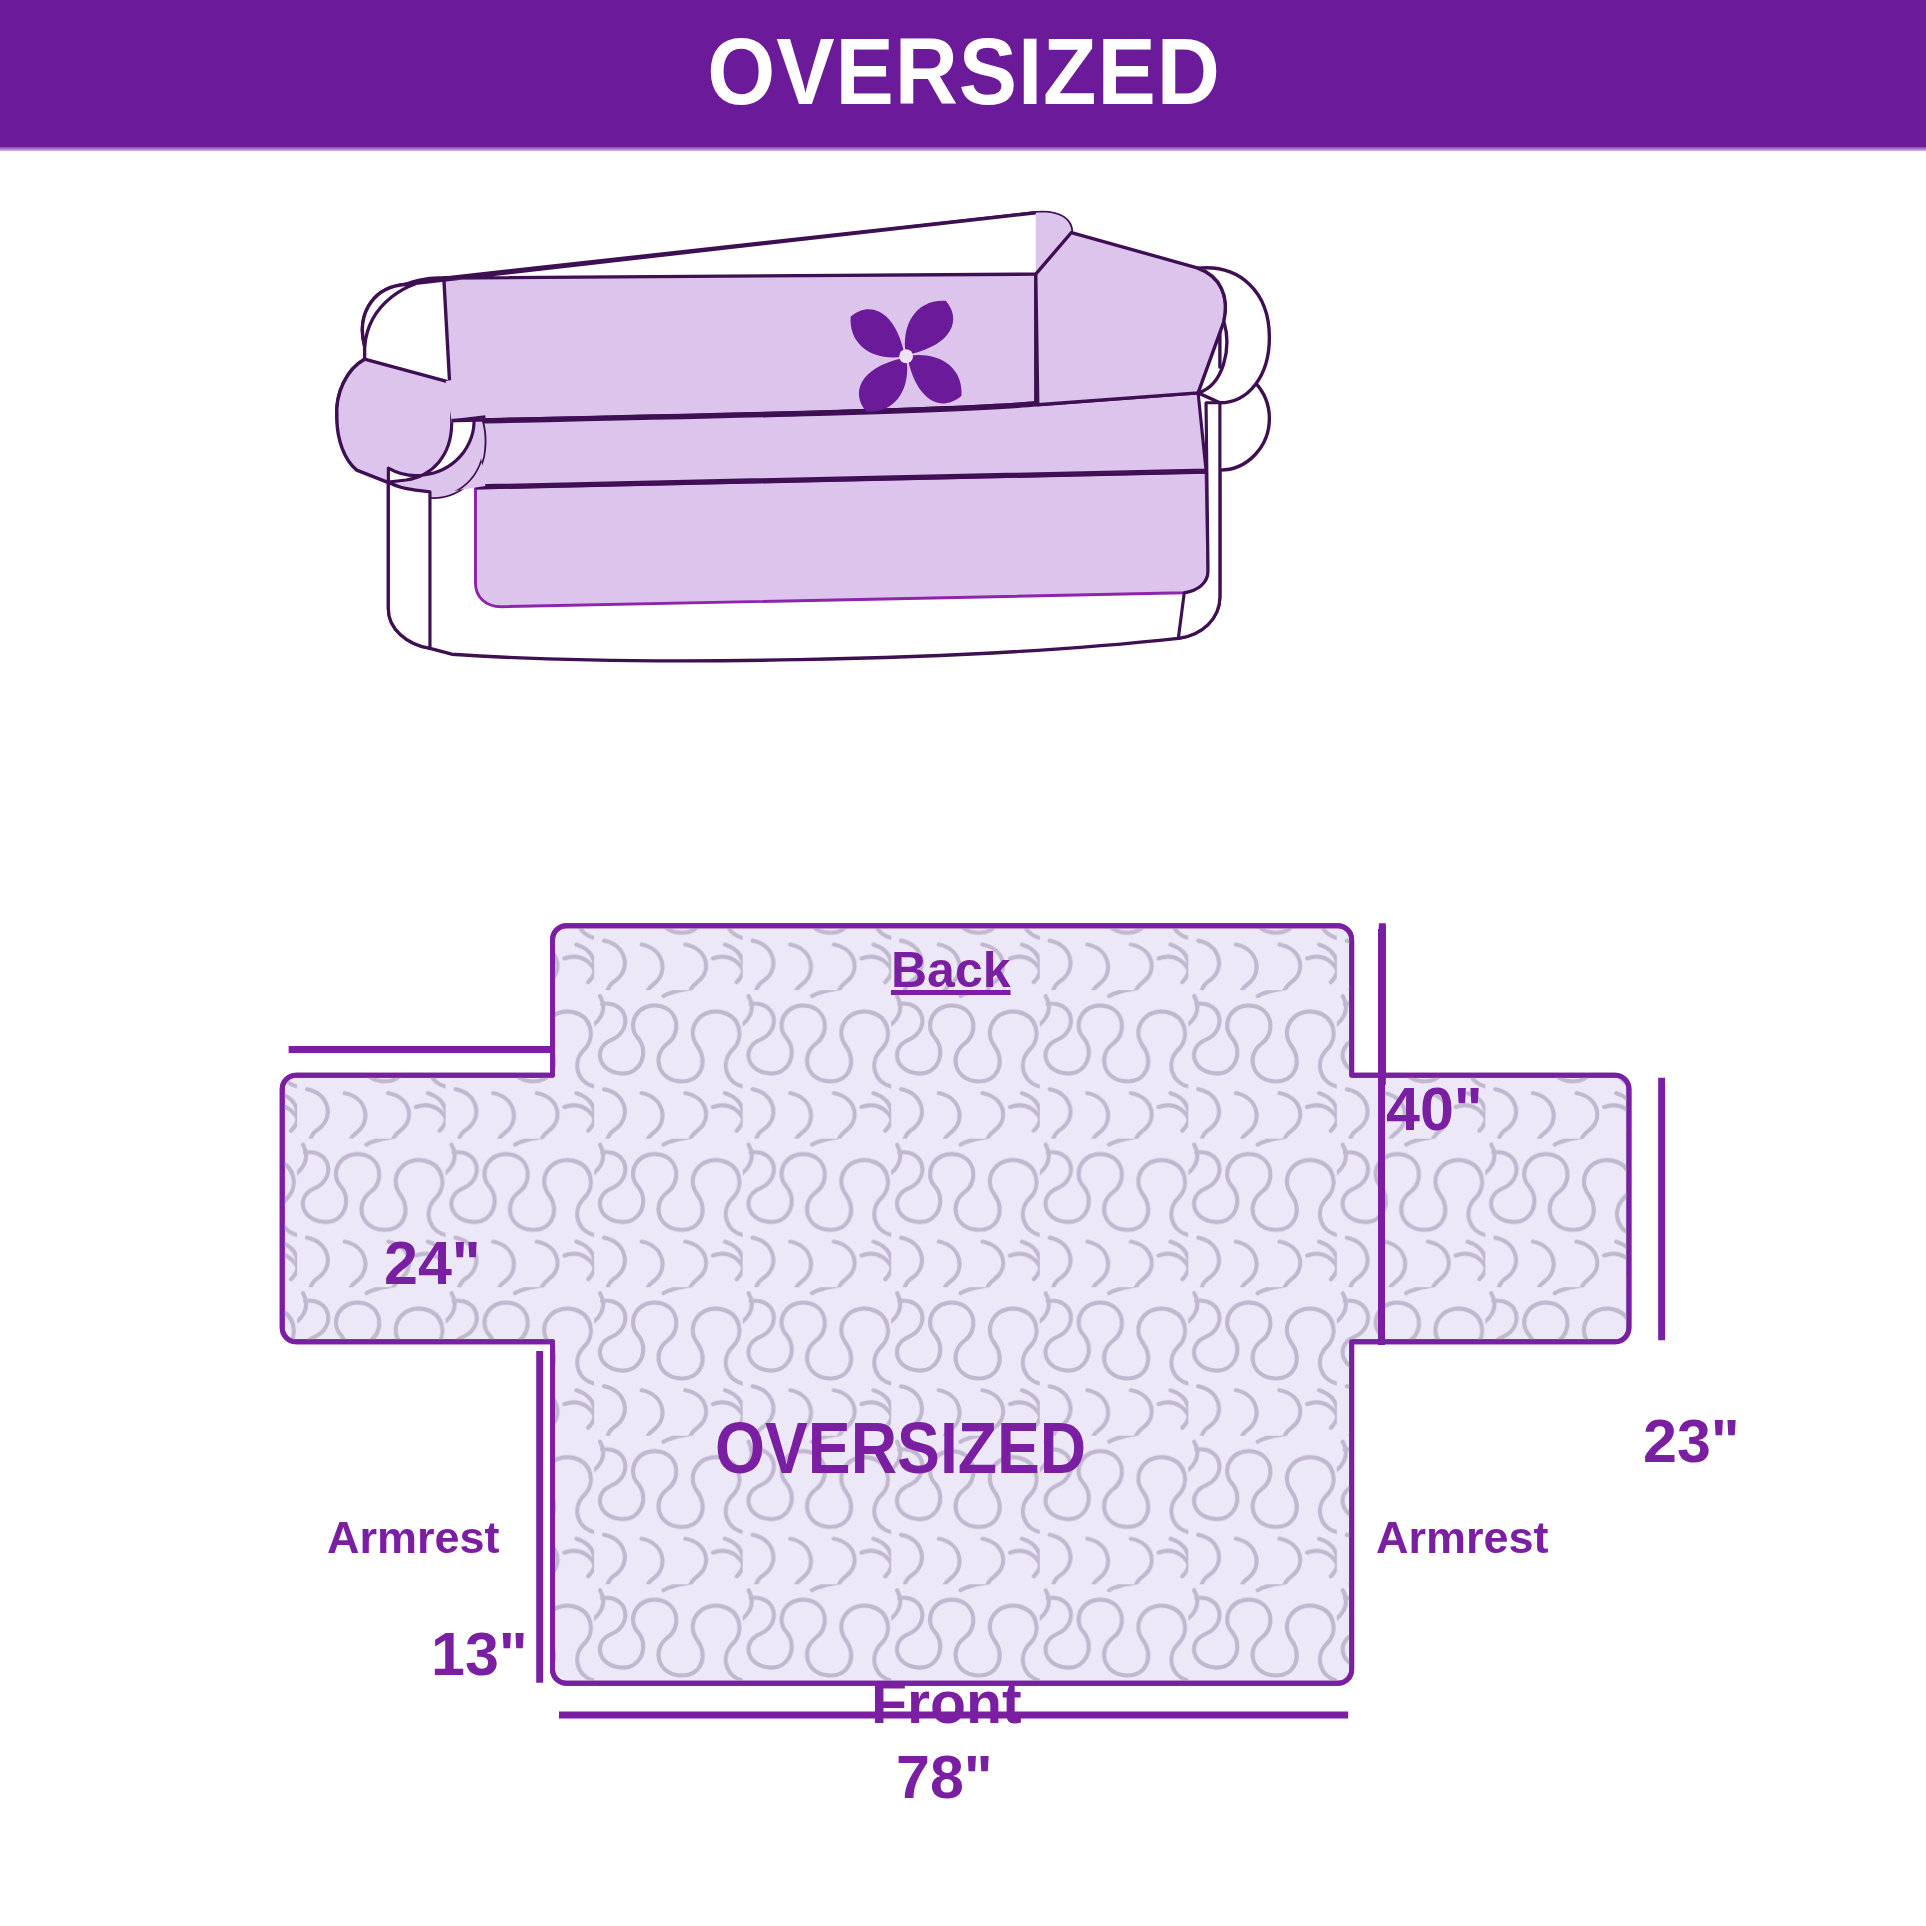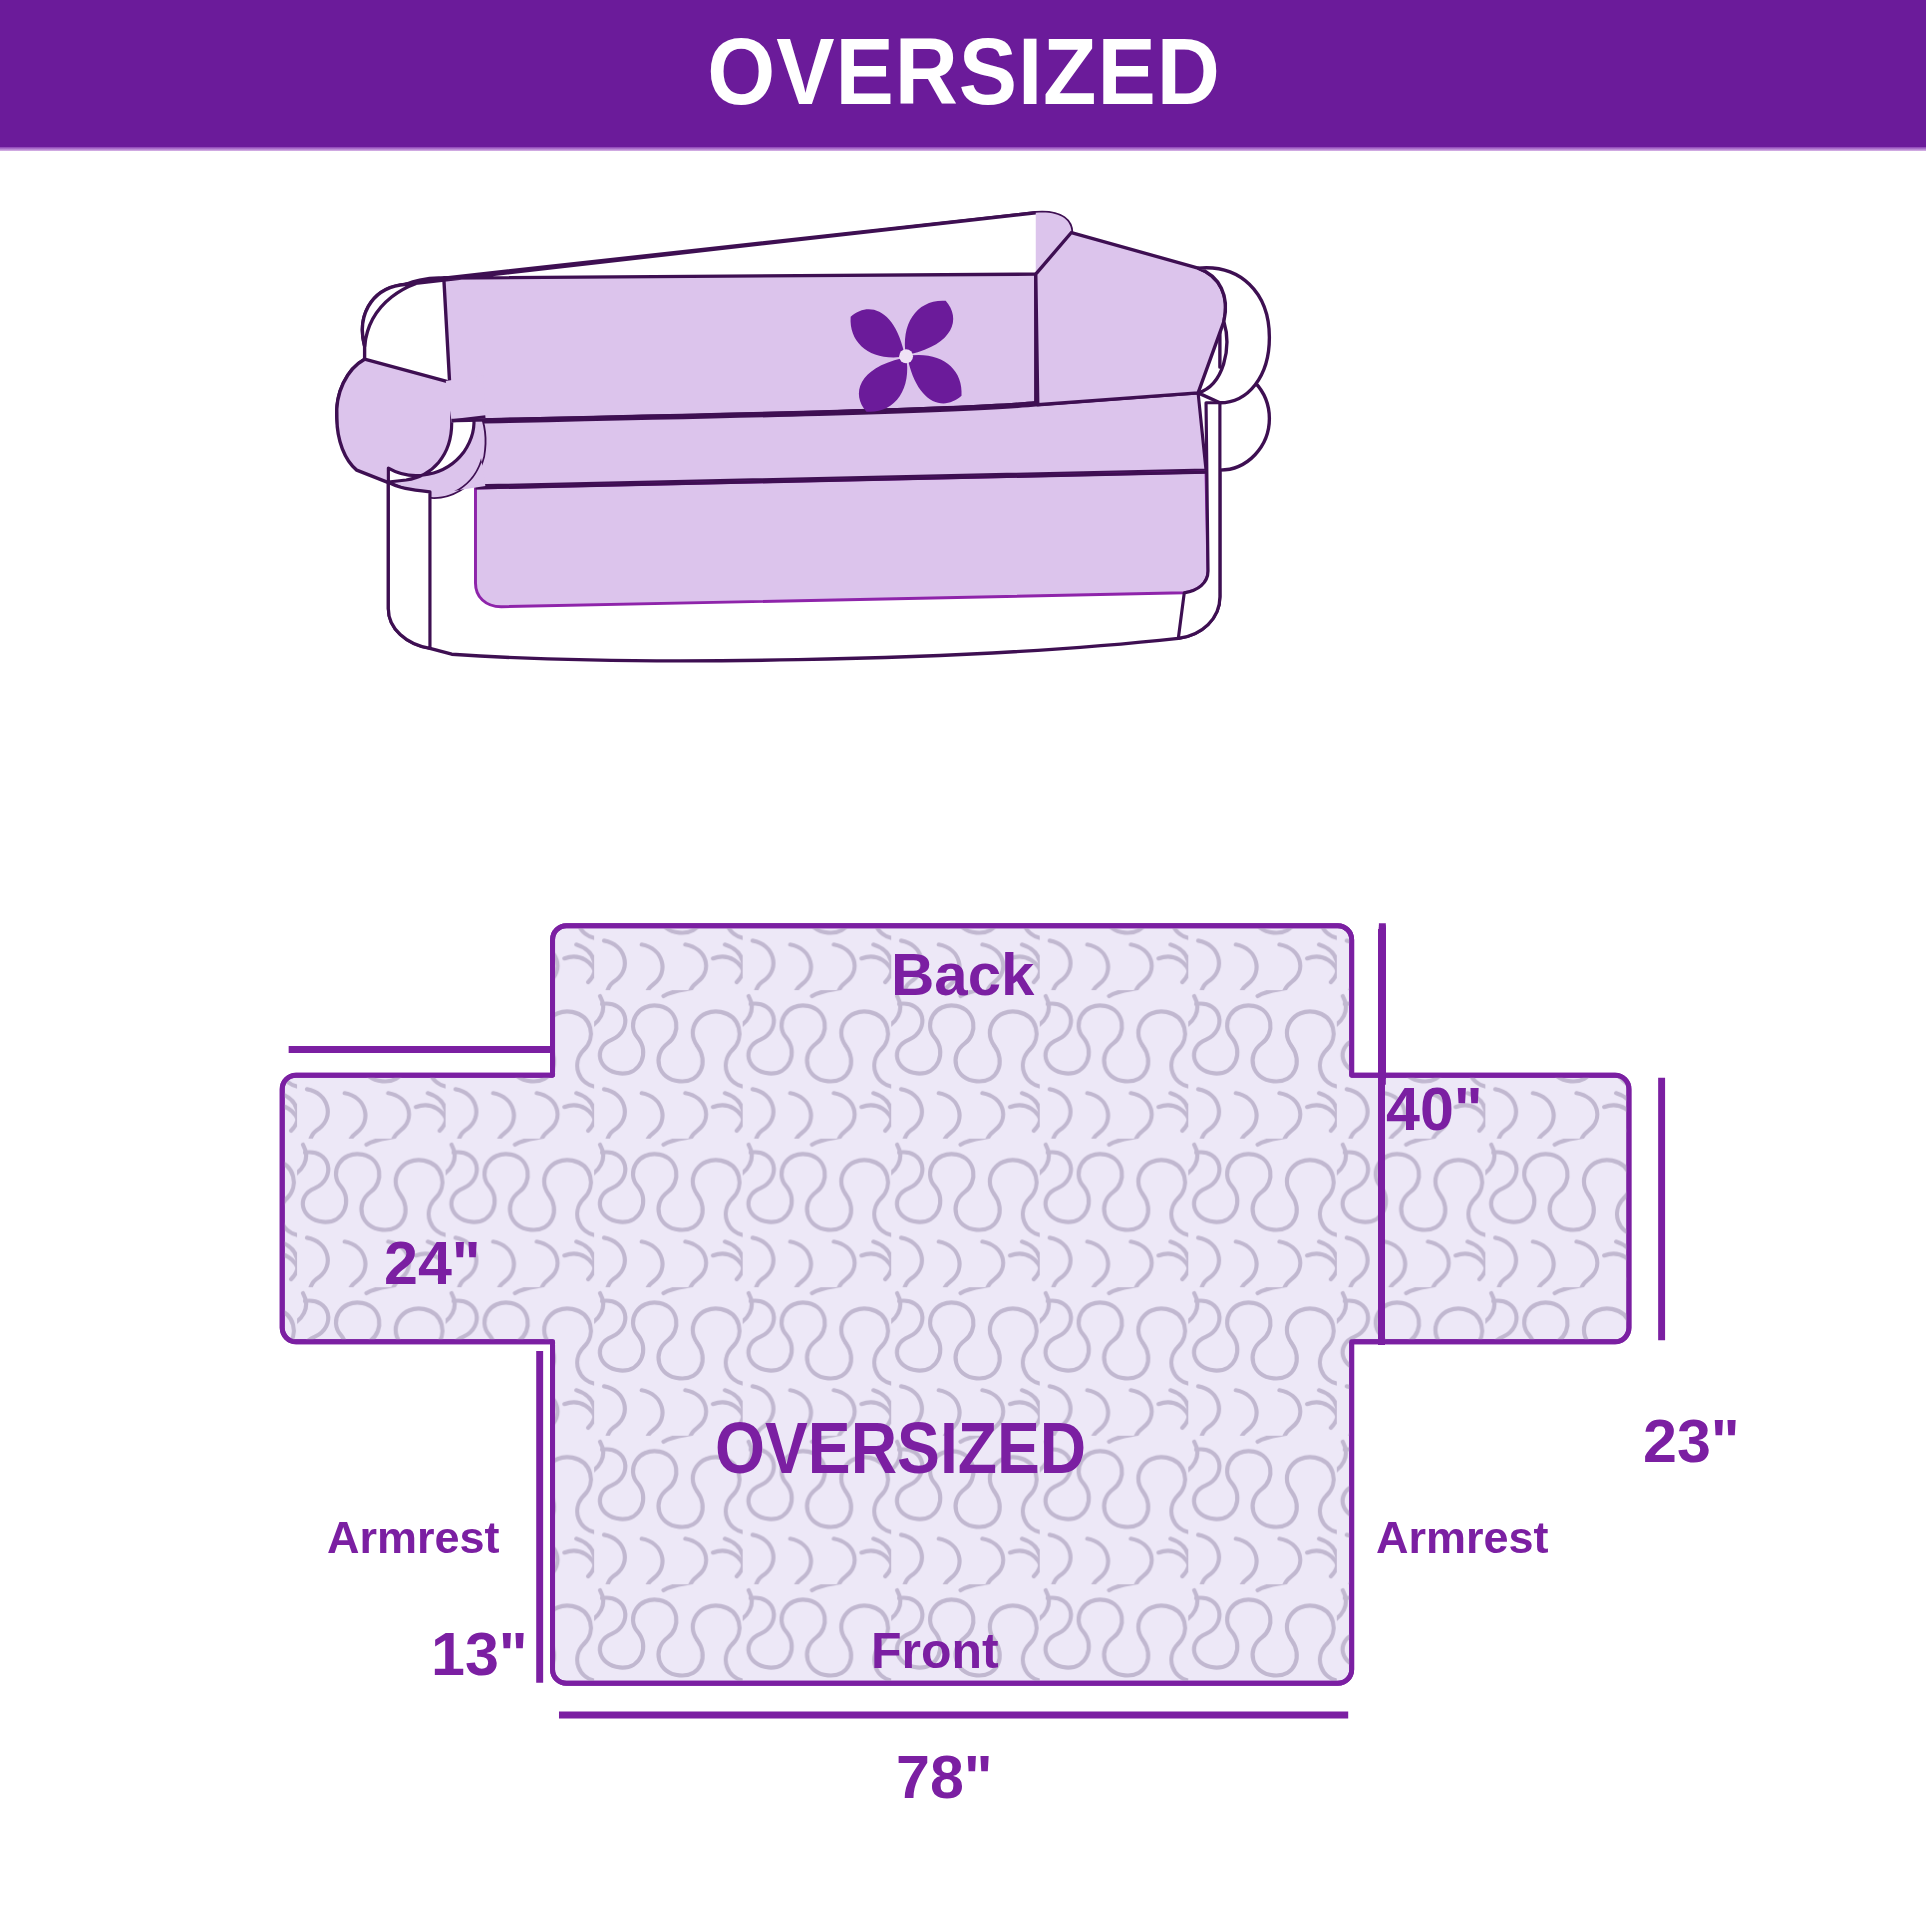--- a/index.html
+++ b/index.html
@@ -58,25 +58,25 @@
 
   
   .diag-label {
     position: absolute;
     color: #7B1FA2;
     font-family: "Liberation Sans", sans-serif;
     font-weight: bold;
     white-space: nowrap;
     line-height: 1;
   }
-  .lbl-back     { left: 891px;  top: 945px;  font-size: 60px; }
+  .lbl-back     { left: 891px;  top: 945px;  font-size: 50px; text-decoration: underline; }
   .lbl-oversized{ left: 715px;  top: 1411px; font-size: 73px; transform: scaleX(0.88); transform-origin: left top; }
   .lbl-armrest-l{ left: 327px;  top: 1515px; font-size: 45px; }
   .lbl-armrest-r{ left: 1376px; top: 1515px; font-size: 45px; }
-  .lbl-front    { left: 871px;  top: 1626px; font-size: 50px; }
+  .lbl-front    { left: 871px;  top: 1674px; font-size: 59px; }
 
   .dim-label {
     position: absolute;
     color: #7B1FA2;
     font-family: "Liberation Sans", sans-serif;
     font-weight: bold;
     white-space: nowrap;
     line-height: 1;
   }
   .dim-40 { left: 1386px; top: 1079px; font-size: 61px; }

